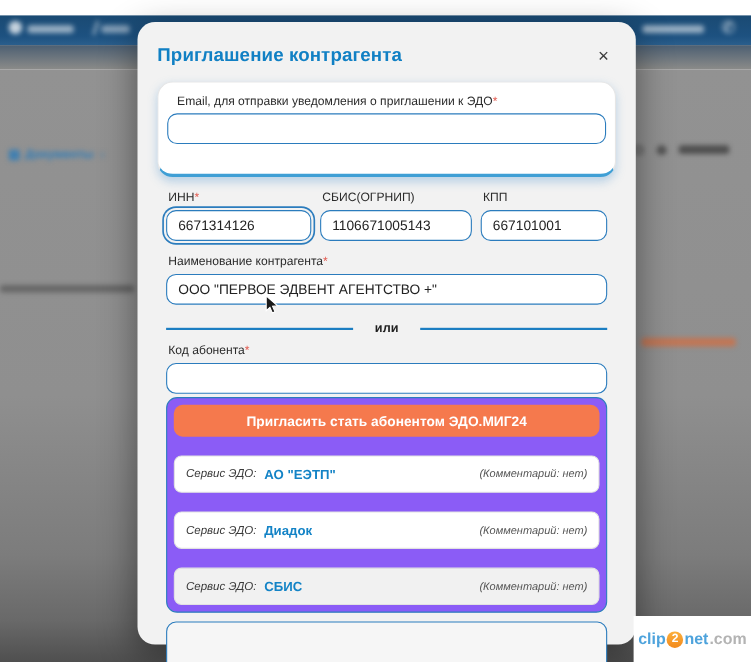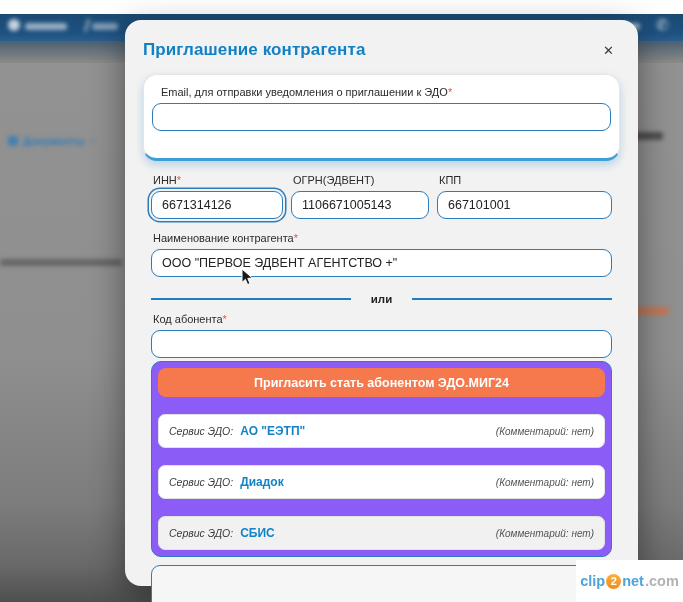--- a/index.html
+++ b/index.html
@@ -39,21 +39,21 @@
   .bg-docs .doc-ico { width:10px; height:10px; border-radius:2px; background:#2e7cb8; opacity:.8; }
   .bg-docs .chev { font-size:9px; color:#5e87a5; font-weight:normal; }
   .bg-grayline { position:absolute; left:0px; top:196px; width:122px; height:7px; background:rgba(70,70,70,.55); border-radius:3px; }
   .bg-circle1 { position:absolute; left:576px; top:69px; width:9px; height:9px; border-radius:50%; border:2px solid rgba(40,40,40,.55); }
   .bg-circle2 { position:absolute; left:597px; top:69px; width:9px; height:9px; border-radius:50%; background:rgba(40,40,40,.6); }
   .bg-softchip { position:absolute; left:617px; top:69px; width:46px; height:8px; border-radius:3px; background:rgba(35,35,35,.6); }
   .bg-orange1 { position:absolute; left:583px; top:244px; width:86px; height:8px; border-radius:3px; background:rgba(210,110,65,.75); }
 
   
   .modal {
-    position:absolute; left:125px; top:20px; width:513px; height:566px; z-index:10;
+    position:absolute; left:125px; top:20px; width:453px; height:566px; z-index:10;
     background:#f2f2f2; border-radius:16px;
     box-shadow: 0 10px 34px rgba(0,0,0,.45);
     padding: 20px 18px 14px 18px;
   }
   .modal-head { display:flex; align-items:flex-start; justify-content:space-between; }
   .modal-title { color:#1180c4; font-size:17px; font-weight:bold; letter-spacing:.1px; }
   .close-btn { border:none; background:transparent; color:#3c3c3c; font-size:13px; cursor:pointer; line-height:1; padding:4px 6px; }
 
   .req { color:#e2574c; }
   .field-label { font-size:11px; color:#2b2b2b; margin:0 0 5px 9px; display:block; }
@@ -173,21 +173,21 @@
     <label class="field-label"><span>Email, для отправки уведомления о приглашении к ЭДО</span><span class="req">*</span></label>
     <input class="txt-input" type="text" value="" style="">
   </div>
 
   <div class="fields-row">
     <div class="col-inn">
       <label class="field-label" style="margin-left:2px"><span>ИНН</span><span class="req">*</span></label>
       <input class="txt-input focused" type="text" value="6671314126" style="">
     </div>
     <div class="col-ogrn">
-      <label class="field-label" style="margin-left:2px">ОГРН(ЭДВЕНТ)</label>
+      <label class="field-label" style="margin-left:2px">СБИС(ОГРНИП)</label>
       <input class="txt-input" type="text" value="1106671005143" style="">
     </div>
     <div class="col-kpp">
       <label class="field-label" style="margin-left:2px">КПП</label>
       <input class="txt-input" type="text" value="667101001" style="">
     </div>
   </div>
 
   <div class="section">
     <label class="field-label" style="margin-left:2px"><span>Наименование контрагента</span><span class="req">*</span></label>

